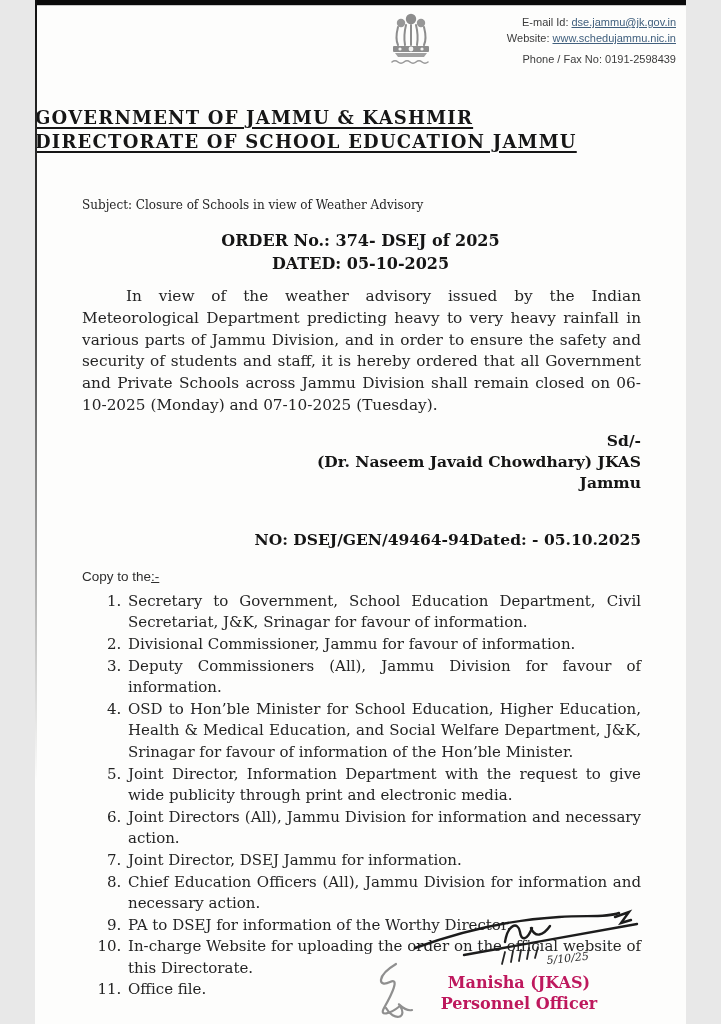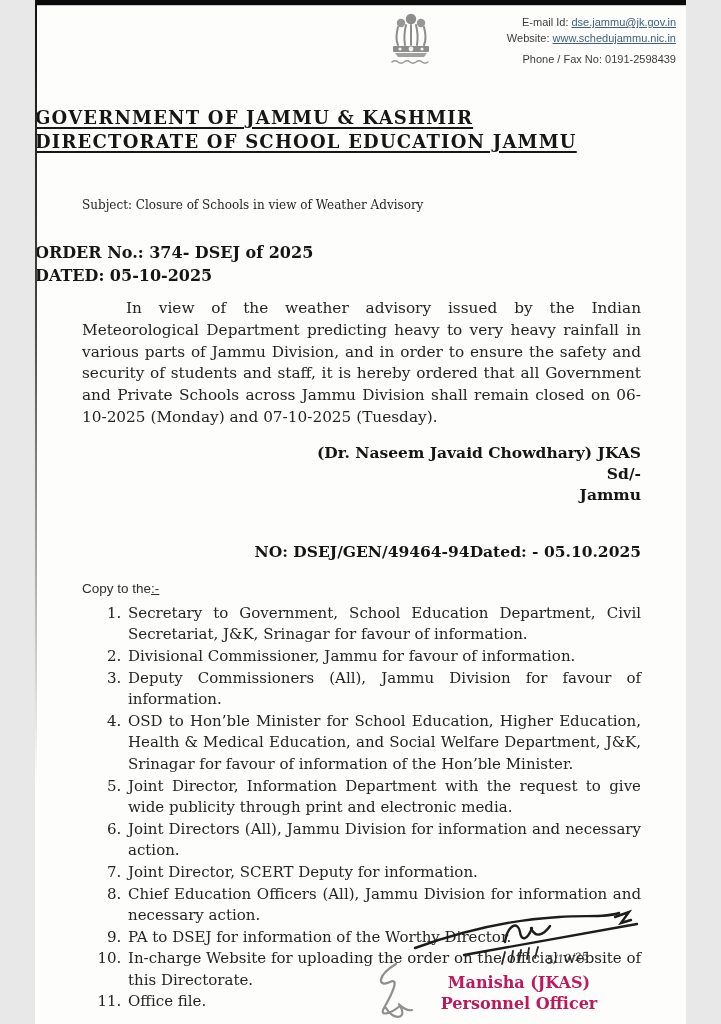--- a/index.html
+++ b/index.html
@@ -24,21 +24,21 @@
   }
   .contact .phone-line{margin-top:5px;}
   .contact a{color:#41607e;text-decoration:underline;cursor:pointer;}
   
   .titles{padding-top:106px;}
   .titles .t-line{
     font-size:18px;font-weight:bold;letter-spacing:1.2px;line-height:24px;color:#161616;
     text-decoration:underline;text-underline-offset:3px;text-decoration-thickness:2px;
   }
   .subject{margin:44px 45px 0 47px;font-size:12px;}
-  .order-block{margin-top:29px;text-align:left;font-weight:bold;font-size:16px;line-height:23px;color:#151515;}
+  .order-block{margin-top:17px;text-align:center;font-weight:bold;font-size:16px;line-height:23px;color:#151515;}
   .body-par{
     margin:11px 45px 0 47px;
     font-size:15.3px;line-height:21.8px;
     text-align:justify;text-indent:44px;
   }
   .signatory{margin:13px 45px 0 0;text-align:right;font-weight:bold;font-size:15.5px;line-height:21px;color:#151515;}
   .ref-row{
     display:flex;justify-content:flex-end;
     margin:37px 45px 0 47px;
     font-weight:bold;font-size:15.5px;color:#151515;
@@ -106,22 +106,22 @@
   <div class="subject">Subject: Closure of Schools in view of Weather Advisory</div>
 
   <div class="order-block">
     <div>ORDER No.: 374- DSEJ of 2025</div>
     <div>DATED: 05-10-2025</div>
   </div>
 
   <div class="body-par">In view of the weather advisory issued by the Indian Meteorological Department predicting heavy to very heavy rainfall in various parts of Jammu Division, and in order to ensure the safety and security of students and staff, it is hereby ordered that all Government and Private Schools across Jammu Division shall remain closed on 06-10-2025 (Monday) and 07-10-2025 (Tuesday).</div>
 
   <div class="signatory">
+    <div>Sd/-</div>
     <div>(Dr. Naseem Javaid Chowdhary) JKAS</div>
-    <div>Sd/-</div>
     <div>Jammu</div>
   </div>
 
   <div class="ref-row">
     <div>NO: DSEJ/GEN/49464-94</div>
     <div>Dated: - 05.10.2025</div>
   </div>
 
   <div class="copy-to"><span>Copy to the</span><span class="dash">:-</span></div>
 
@@ -132,21 +132,21 @@
       <li>Divisional Commissioner, Jammu for favour of information.</li>
 
       <li>Deputy Commissioners (All), Jammu Division for favour of information.</li>
 
       <li>OSD to Hon’ble Minister for School Education, Higher Education, Health &amp; Medical Education, and Social Welfare Department, J&amp;K, Srinagar for favour of information of the Hon’ble Minister.</li>
 
       <li>Joint Director, Information Department with the request to give wide publicity through print and electronic media.</li>
 
       <li>Joint Directors (All), Jammu Division for information and necessary action.</li>
 
-      <li>Joint Director, SCERT Deputy for information.</li>
+      <li>Joint Director, DSEJ Jammu for information.</li>
 
       <li>Chief Education Officers (All), Jammu Division for information and necessary action.</li>
 
       <li>PA to DSEJ for information of the Worthy Director.</li>
 
       <li>In-charge Website for uploading the order on the official website of this Directorate.</li>
 
       <li>Office file.</li>
     </ol>
 

